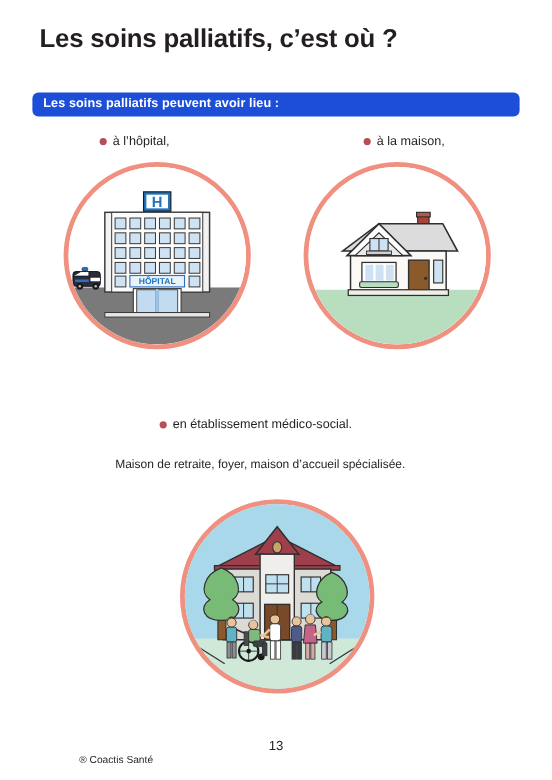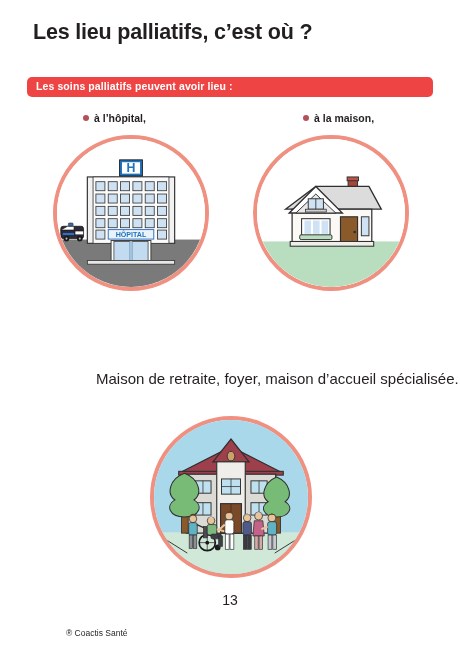--- a/index.html
+++ b/index.html
@@ -35,21 +35,21 @@
     white-space: nowrap;
   }
 
   
   .banner {
     position: absolute;
     left: 27px;
     top: 77px;
     width: 406px;
     height: 20px;
-    background: #ef4444;
+    background: #1d4ed8;
     border-radius: 5px;
     box-sizing: border-box;
   }
   .banner-label {
     position: absolute;
     left: 9px;
     top: 3px;
     font-size: 10.5px;
     font-weight: bold;
     color: #ffffff;
@@ -67,32 +67,32 @@
   }
   .bullet-dot {
     width: 6px;
     height: 6px;
     border-radius: 50%;
     background: #b5505a;
     flex: 0 0 auto;
   }
   .bullet-text {
     font-size: 10.5px;
-    font-weight: bold;
+    font-weight: normal;
     color: #231f20;
   }
   #bullet-hopital { left: 83px; top: 112px; }
   #bullet-maison  { left: 303px; top: 112px; }
   #bullet-etab    { left: 133px; top: 348px; }
 
   .sub-note {
     position: absolute;
     left: 96px;
-    top: 370px;
-    font-size: 15px;
+    top: 382px;
+    font-size: 10px;
     color: #231f20;
     white-space: nowrap;
   }
 
   
   .illus {
     position: absolute;
     border-radius: 50%;
     border: 4px solid #f09080;
     overflow: hidden;
@@ -110,33 +110,33 @@
     left: 22px;
     top: 628px;
     font-size: 8.5px;
     color: #231f20;
     white-space: nowrap;
     margin-left: 44px;
   }
   .footer-pagenum {
     position: absolute;
     left: 0;
-    top: 592px;
+    top: 616px;
     width: 460px;
     text-align: center;
-    font-size: 14px;
+    font-size: 11px;
     color: #231f20;
   }
 </style>
 </head>
 <body>
 
 <div class="page">
 
-  <div class="page-title">Les lieu palliatifs, c’est où ?</div>
+  <div class="page-title">Les soins palliatifs, c’est où ?</div>
 
   <div class="banner">
     <span class="banner-label">Les soins palliatifs peuvent avoir lieu :</span>
   </div>
 
   <div class="bullet-row" id="bullet-hopital">
     <span class="bullet-dot"></span>
     <span class="bullet-text">à l’hôpital,</span>
   </div>
 
@@ -246,20 +246,24 @@
 
       <rect x="88" y="82" width="18" height="30" fill="#8b5a2b" stroke="#2f2f2f" stroke-width="1.2"></rect>
       <circle cx="103" cy="98" r="1.4" fill="#2f2f2f"></circle>
 
       <rect x="110" y="82" width="8" height="20" fill="#cfe2f3" stroke="#2f2f2f" stroke-width="1"></rect>
 
       <rect x="35" y="108" width="88" height="5" fill="#f0eee9" stroke="#2f2f2f" stroke-width="1.1"></rect>
     </svg>
   </div>
 
+  <div class="bullet-row" id="bullet-etab">
+    <span class="bullet-dot"></span>
+    <span class="bullet-text">en établissement médico-social.</span>
+  </div>
 
   <div class="sub-note">Maison de retraite, foyer, maison d’accueil spécialisée.</div>
 
   <div class="illus" id="illus-facility">
     <svg viewBox="0 0 162 162" xmlns="http://www.w3.org/2000/svg">
 
       <rect x="0" y="0" width="162" height="162" fill="#a8d8ea"></rect>
 
       <path d="M0 118 L162 118 L162 162 L0 162 Z" fill="#cfe8d8"></path>
       <line x1="0" y1="118" x2="35" y2="140" stroke="#2f2f2f" stroke-width="1"></line>

